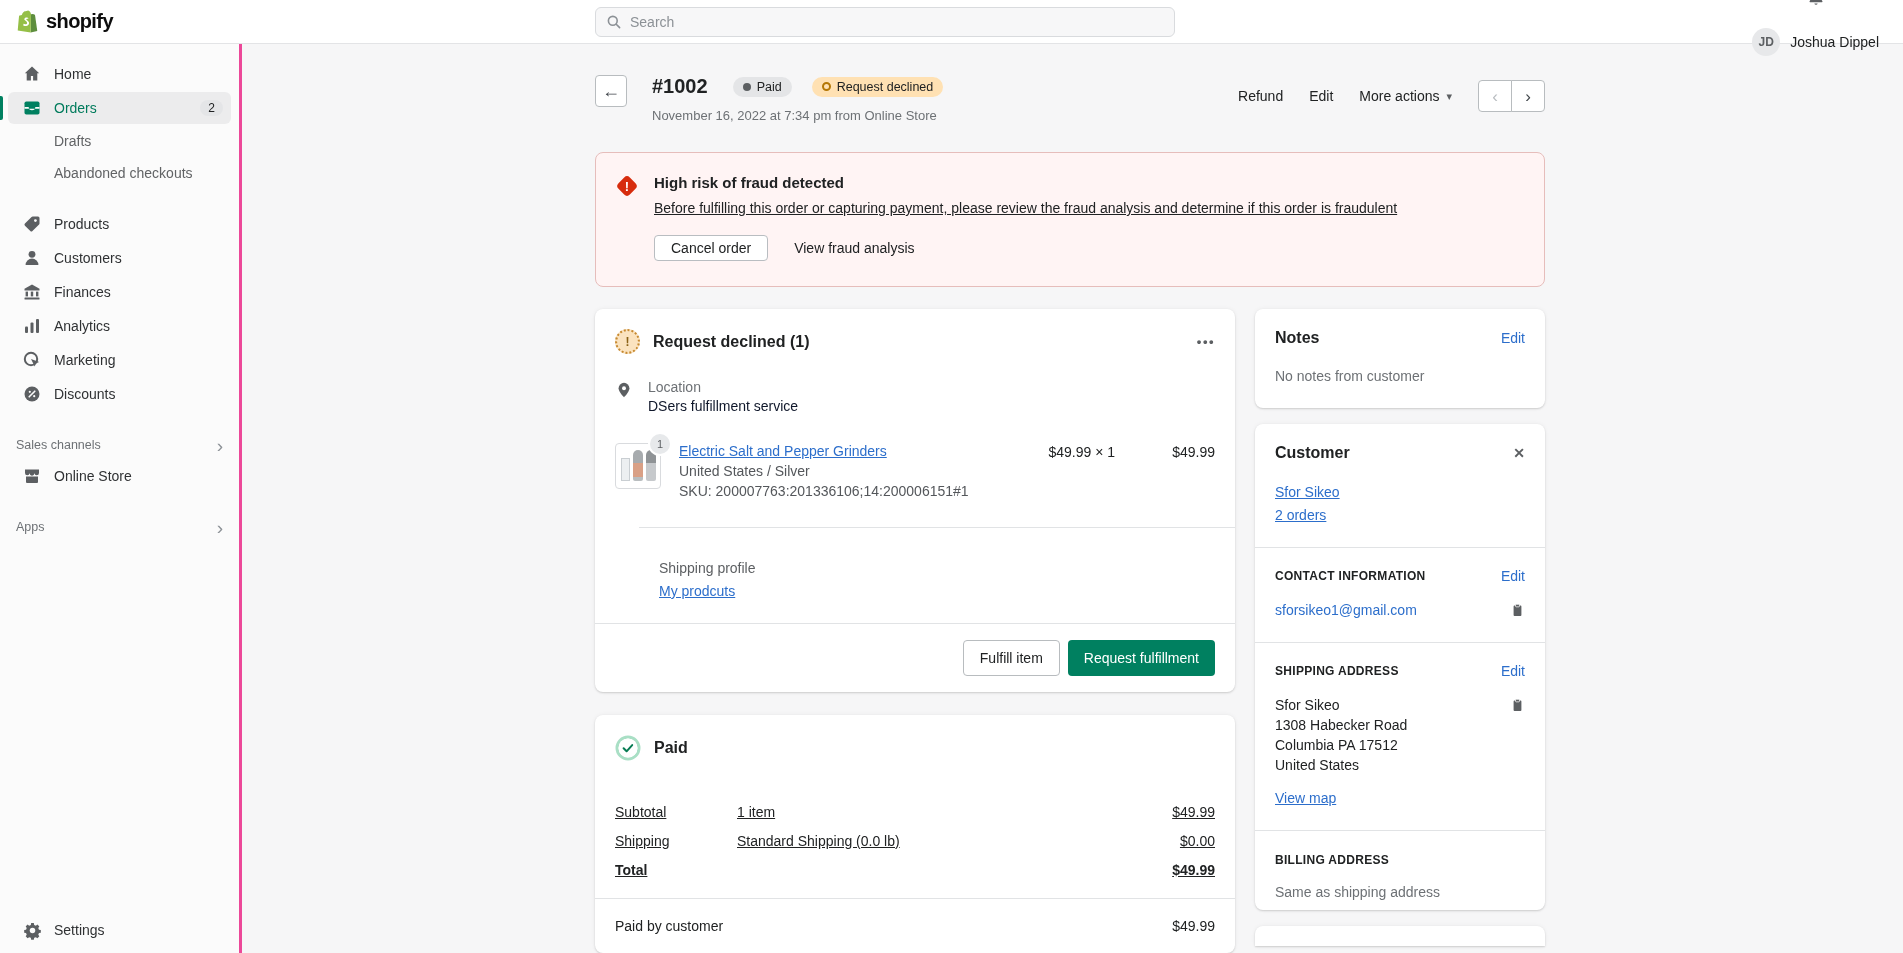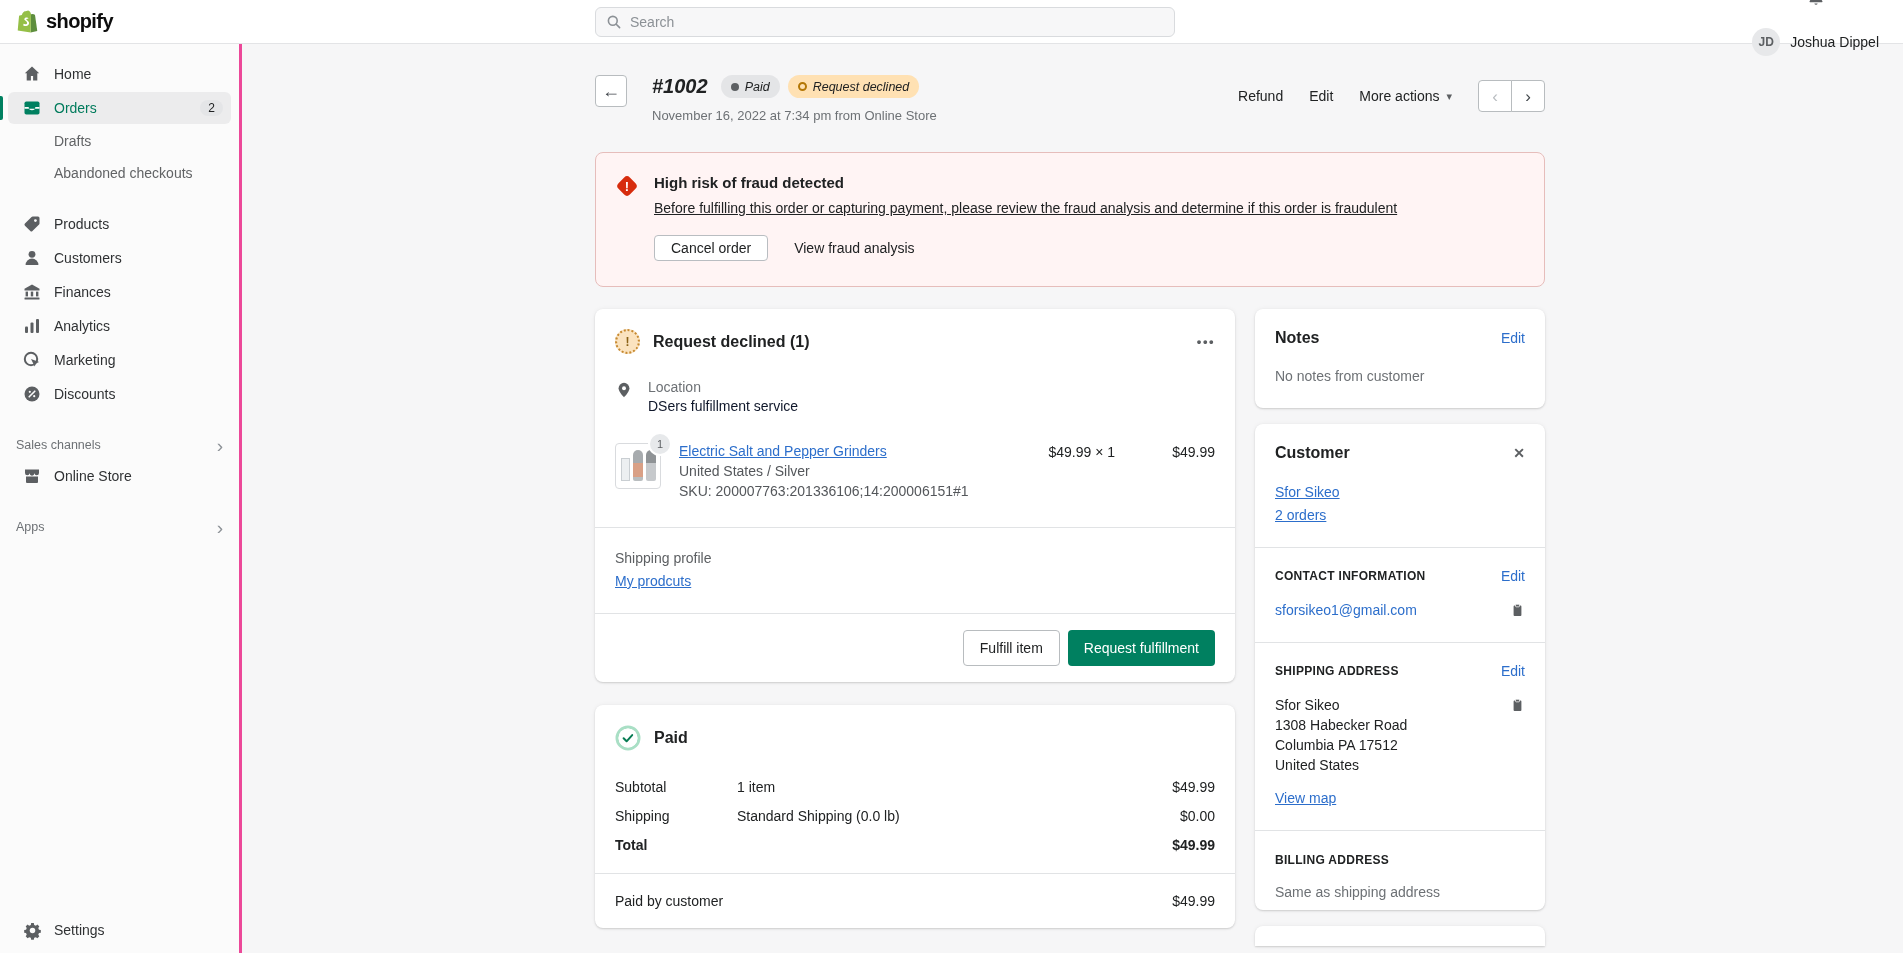--- a/index.html
+++ b/index.html
@@ -73,21 +73,21 @@
   .content { width: 950px; margin: 0 auto; }
 
   
   .order-header { display: flex; align-items: flex-start; }
   .back-btn {
     width: 32px; height: 32px; border: 1px solid #b8bcbf; border-radius: 4px;
     background: #fff; display: flex; align-items: center; justify-content: center;
     font-size: 18px; color: #42474c; flex-shrink: 0;
   }
   .title-wrap { margin-left: 25px; }
-  .title-row { display: flex; gap: 8px; font-style: italic; }
+  .title-row { display: flex; align-items: center; gap: 20px; }
   .order-title { font-size: 20px; font-weight: 700; color: #202223; margin-right: 5px; }
   .pill {
     font-size: 12.5px; padding: 3px 10px; border-radius: 12px;
     display: inline-flex; align-items: center; gap: 6px; color: #202223;
   }
   .pill-paid { background: #e4e5e7; }
   .pill-paid .dot { width: 8px; height: 8px; border-radius: 50%; background: #5c5f62; }
   .pill-warn { background: #ffe1b3; }
   .pill-warn .ring { width: 9px; height: 9px; border-radius: 50%; border: 2px solid #b47705; }
   .date-line { margin-top: 10px; font-size: 13px; color: #6d7175; }
@@ -157,21 +157,21 @@
   .item-price { font-size: 14px; color: #202223; margin: 1px 46px 0 12px; white-space: nowrap; }
   .item-total { font-size: 14px; color: #202223; width: 54px; text-align: right; margin-top: 1px; }
   .ship-label { font-size: 14px; color: #5c5f62; }
   .ship-link-wrap { margin-top: 7px; }
   .ful-footer { display: flex; justify-content: flex-end; gap: 8px; padding: 16px 20px; }
   .btn-outline { background: #fff; border: 1px solid #b8bcbf; border-radius: 4px; height: 36px; padding: 0 16px; font-size: 14px; font-weight: 500; color: #202223; }
   .btn-primary { background: #008060; border: none; border-radius: 4px; height: 36px; padding: 0 16px; font-size: 14px; font-weight: 500; color: #fff; }
 
   
   .paid-head { display: flex; align-items: center; gap: 13px; }
-  .pay-rows { margin-top: 21px; }
+  .pay-rows { margin-top: 36px; text-decoration: underline; }
   .pay-row { display: flex; font-size: 14px; color: #202223; padding: 6.5px 0; }
   .pay-label { width: 122px; }
   .pay-detail { flex: 1; }
   .bold { font-weight: 700; }
   .pay-footer { display: flex; justify-content: space-between; padding: 19px 20px; font-size: 14px; color: #202223; }
 
   
   .row-between { display: flex; justify-content: space-between; align-items: center; }
   .note-body { margin-top: 21px; font-size: 14px; color: #6d7175; }
   .close-btn { background: none; border: none; color: #5c5f62; font-size: 14px; font-weight: 600; }
@@ -454,21 +454,21 @@
               <div class="item-info">
                 <a class="link u">Electric Salt and Pepper Grinders</a>
                 <div class="item-variant">United States / Silver</div>
                 <div class="item-sku">SKU: 200007763:201336106;14:200006151#1</div>
               </div>
               <div class="item-price">$49.99 × 1</div>
               <div class="item-total">$49.99</div>
             </div>
           </div>
 
-          <div class="card-section" style="padding-top:22px; padding-bottom:24px;">
+          <div class="card-section" style="padding-top:32px; padding-bottom:24px;margin-left:44px;">
             <div class="ship-label">Shipping profile</div>
             <div class="ship-link-wrap">
               <a class="link u">My prodcuts</a>
             </div>
           </div>
 
           <div class="card-section ful-footer">
             <button class="btn-outline">Fulfill item</button>
             <button class="btn-primary">Request fulfillment</button>
           </div>

